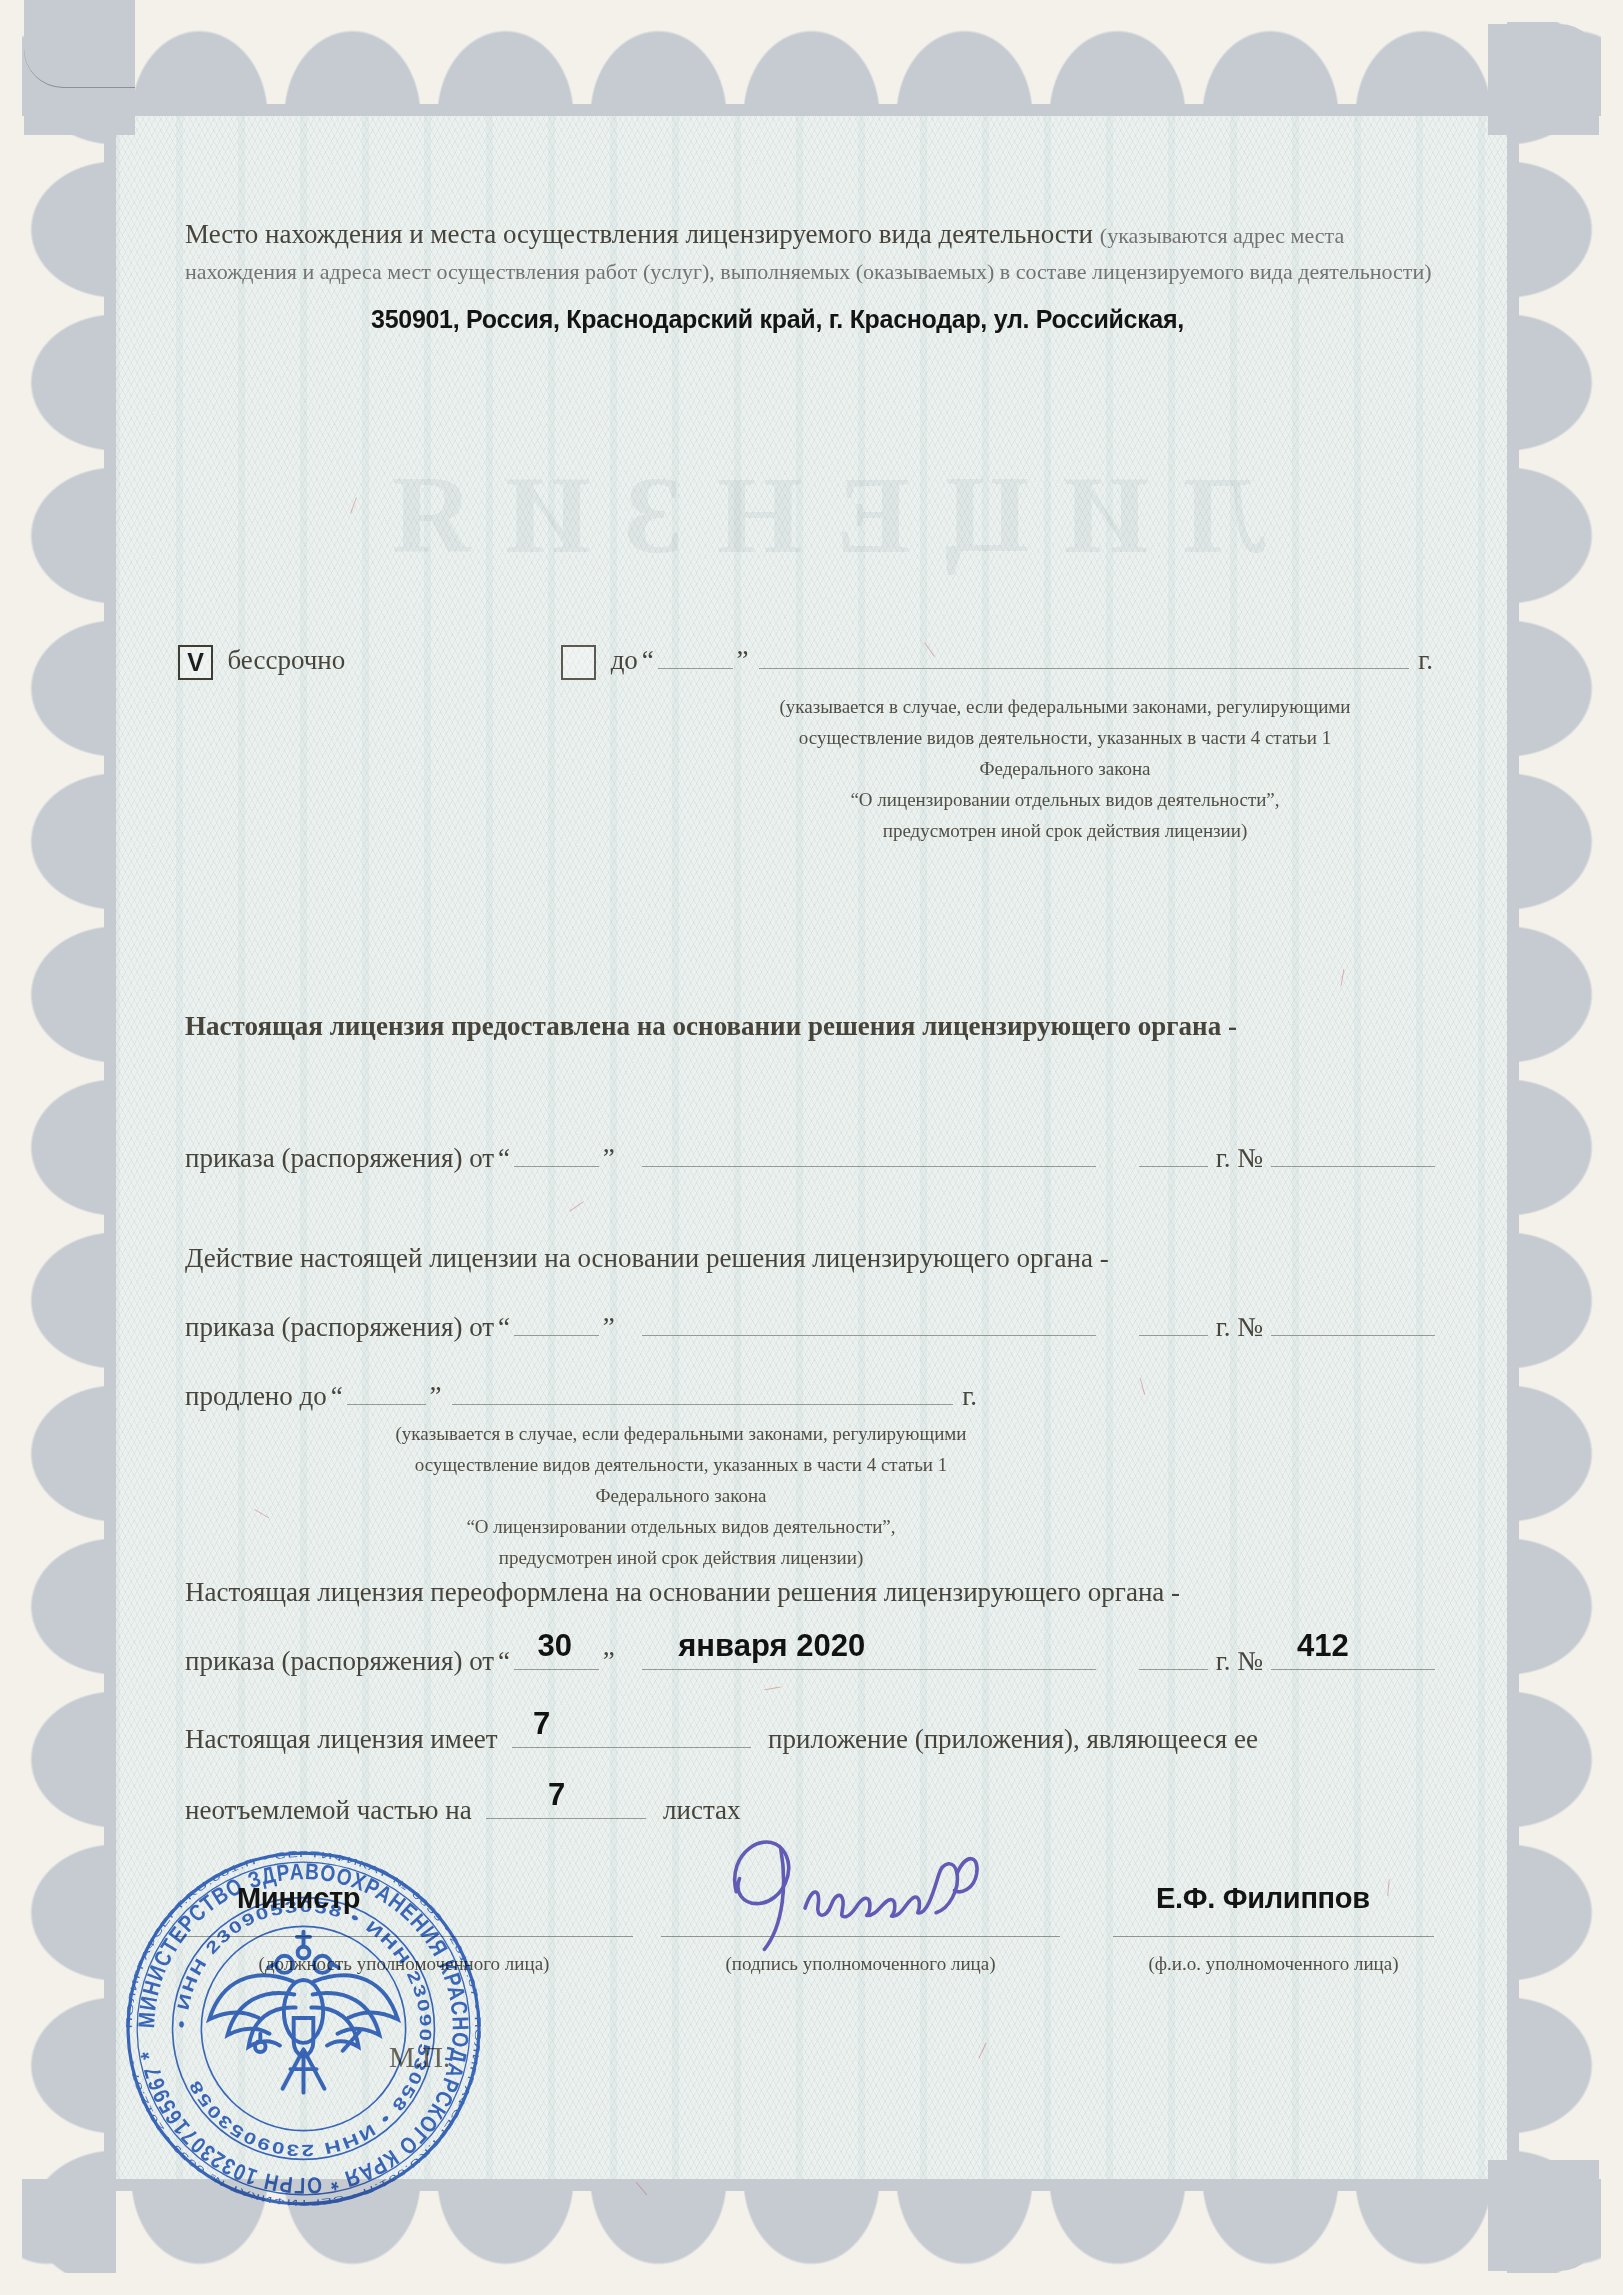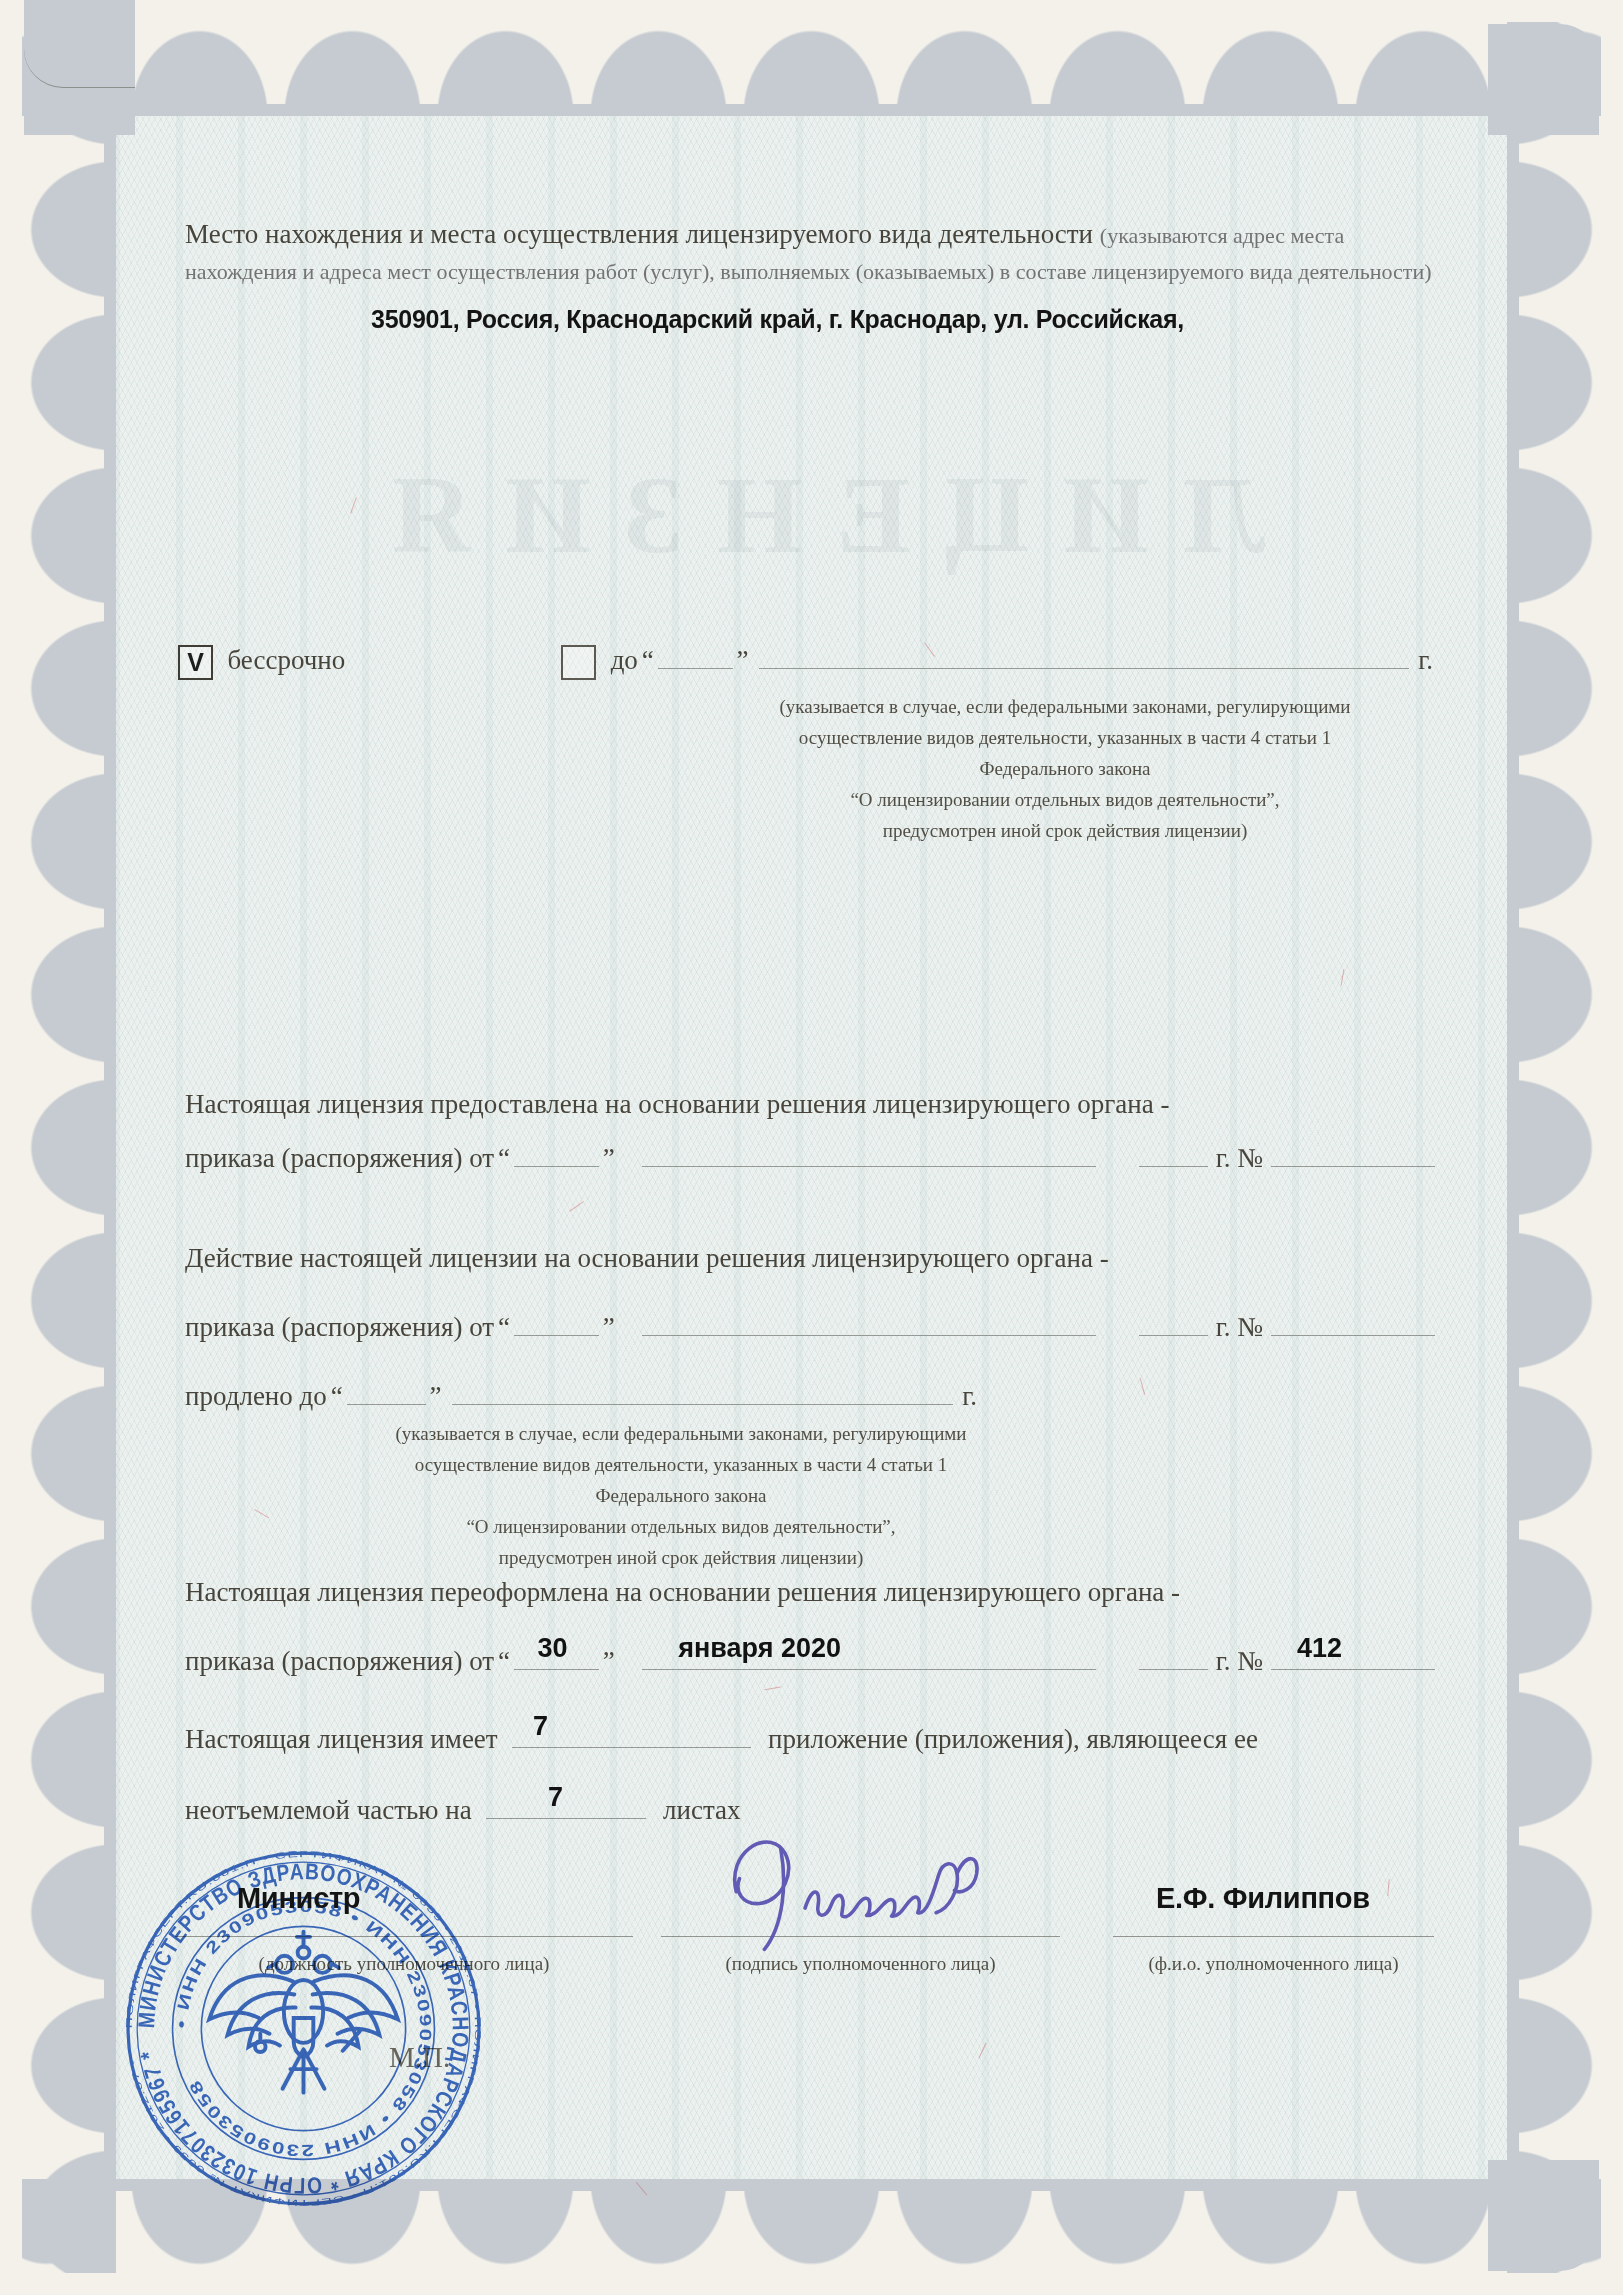--- a/index.html
+++ b/index.html
@@ -53,21 +53,21 @@
 
   
   .serif41{font-size:27px; line-height:1.34;}
   .intro-note{font-size:22px; color:#737373;}
   .sans-bold{font-family:"Liberation Sans","DejaVu Sans",sans-serif; font-weight:700; color:#141414; letter-spacing:-0.3px;}
   .addr{width:1185px; text-align:center; font-size:25px; line-height:1;}
   .small-note{position:absolute; font-size:19px; line-height:31px; text-align:center; color:#514e45; z-index:2;}
   .abs{position:absolute; z-index:2;}
   .row{position:absolute; z-index:2; display:flex; align-items:baseline; white-space:nowrap; font-size:27px;}
   .bl{display:inline-block; border-bottom:1.3px solid rgba(118,122,116,.72); position:relative;}
-  .bl .val{position:absolute; bottom:5.2px; font-family:"Liberation Sans","DejaVu Sans",sans-serif; font-weight:700; font-size:27px; color:#121212; white-space:nowrap;}
+  .bl .val{position:absolute; bottom:5.2px; font-family:"Liberation Sans","DejaVu Sans",sans-serif; font-weight:700; font-size:31px; color:#121212; white-space:nowrap;}
   .q{color:#47443c; padding:0 3.9px;}
   .cb{display:inline-block; box-sizing:border-box; width:35px; height:35px; border:2.6px solid #3e3c35;
     text-align:center; line-height:30px; font-family:"Liberation Sans",sans-serif; font-weight:700; font-size:25px; color:#1d1d1d;
     background:rgba(255,255,255,.25); align-self:center;}
   .cb.empty{border-width:2px; border-color:#5c5a50;}
   .sline{position:absolute; border-top:1.3px solid rgba(108,110,104,.7); z-index:2;}
   .caption{position:absolute; font-size:19px; color:#514e45; text-align:center; z-index:2;}
   .mp{position:absolute; font-size:29px; color:#67645a; z-index:2;}
 
   .stamp{position:absolute; left:94px; top:1819px; z-index:4; mix-blend-mode:multiply; opacity:.9;}
@@ -131,21 +131,21 @@
 
   
   <div class="small-note" style="left:741px; top:691px; width:648px;">
     <div>(указывается в случае, если федеральными законами, регулирующими</div>
     <div>осуществление видов деятельности, указанных в части 4 статьи 1 Федерального закона</div>
     <div>“О лицензировании отдельных видов деятельности”,</div>
     <div>предусмотрен иной срок действия лицензии)</div>
   </div>
 
   
-  <div class="abs serif41" style="left:185px; top:1086px;">Настоящая лицензия предоставлена на основании решения лицензирующего органа -</div>
+  <div class="abs serif41" style="left:185px; top:1008px;font-weight:bold;">Настоящая лицензия предоставлена на основании решения лицензирующего органа -</div>
   <div class="row" style="left:185px; right:188px; top:1143px;">
     <span>приказа (распоряжения) от</span>
     <span class="q">“</span>
     <span class="bl" style="width:85px;"></span>
     <span class="q">”</span>
     <span class="bl" style="flex:1; margin:0 0 0 23.6px;"></span>
     <span style="width:43px;"></span>
     <span class="bl" style="width:69px; margin-right:7.9px;"></span>
     <span>г. №</span>
     <span class="bl" style="width:164px; margin-left:7.9px;"></span>

